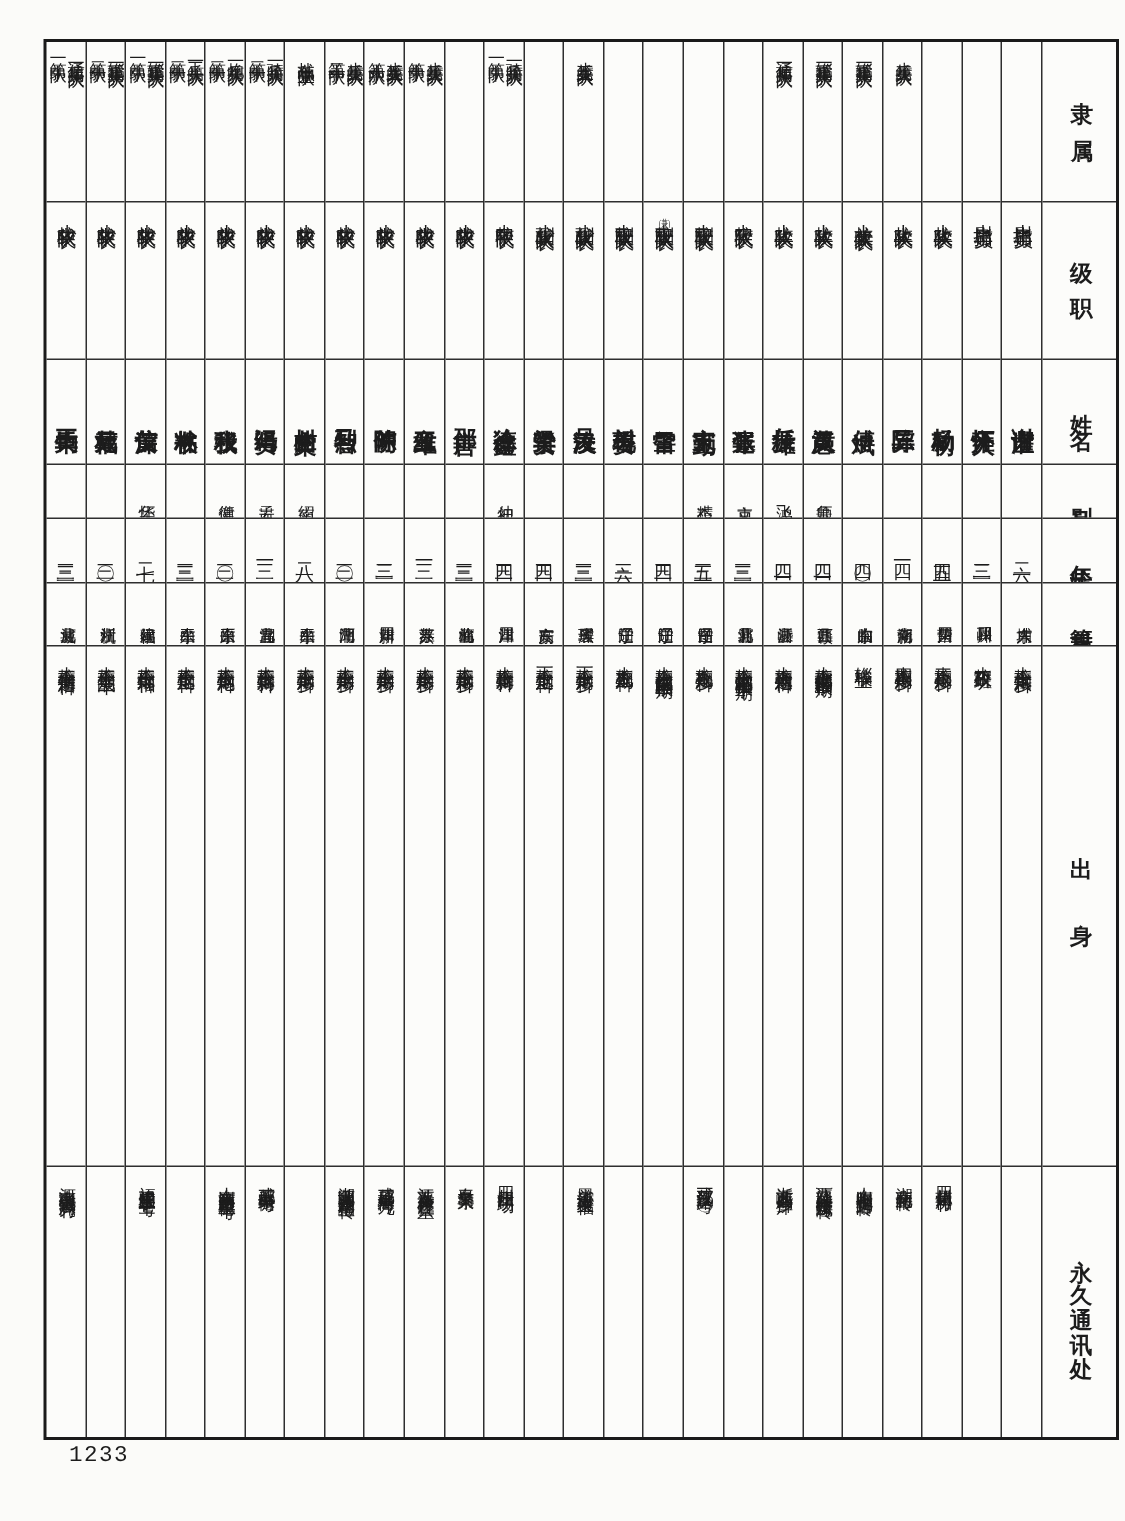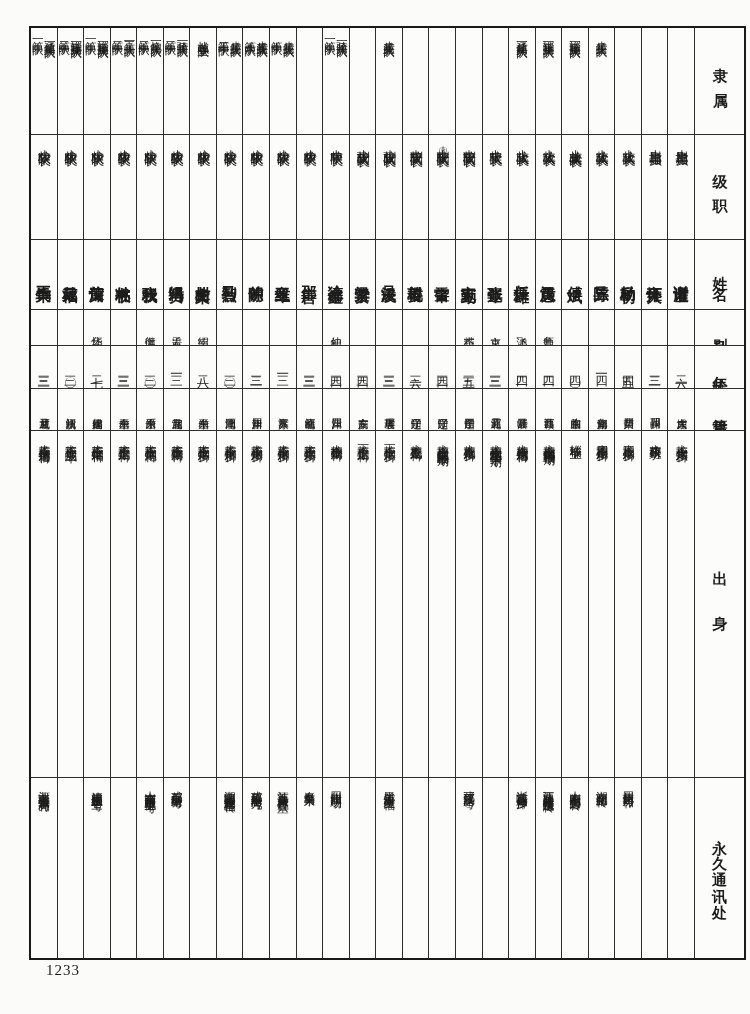--- a/index.html
+++ b/index.html
@@ -53,21 +53,21 @@
   .hdr-origin{letter-spacing:3em;}
   .hdr-addr{letter-spacing:1.1em;}
   .rank-note{
     font-size:7px;letter-spacing:0;
     text-combine-upright:all;-webkit-text-combine:horizontal;
     margin-top:1px;color:#333;
   }
   .page-number{
     position:absolute;left:46px;top:962px;
     font-size:15px;letter-spacing:1px;
-    font-family:Liberation Serif, serif;
+    font-family:Liberation Mono, monospace;
   }
 </style>
 </head>
 <body>
 
 <div class="roster">
   <div class="col header-col">
     <div class="cell c-aff hdr-aff">隶属</div>
     <div class="cell c-rank hdr-rank">级职</div>
     <div class="cell c-name hdr-name">姓名</div>

